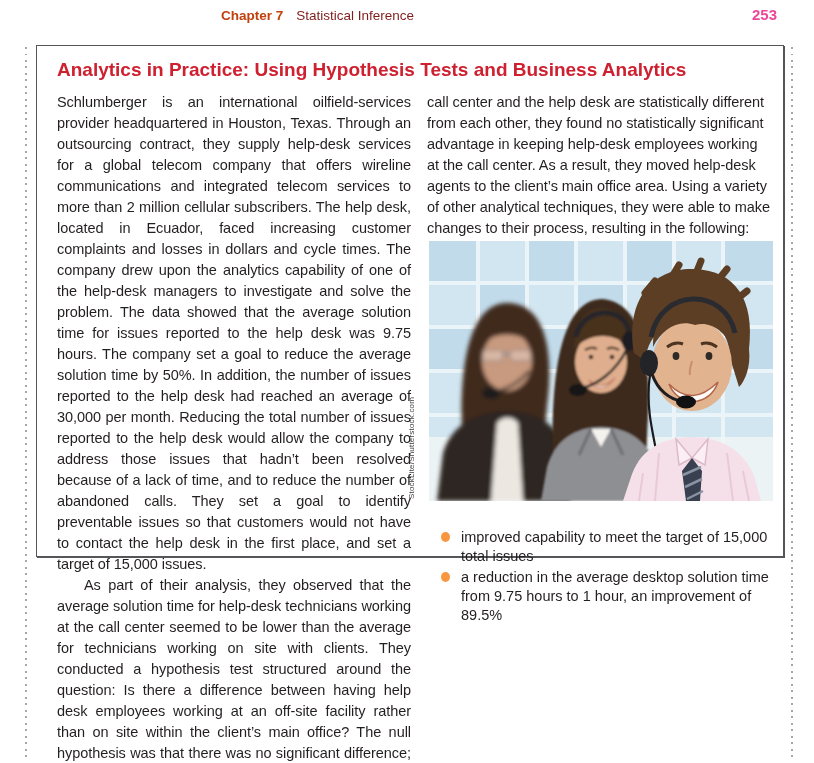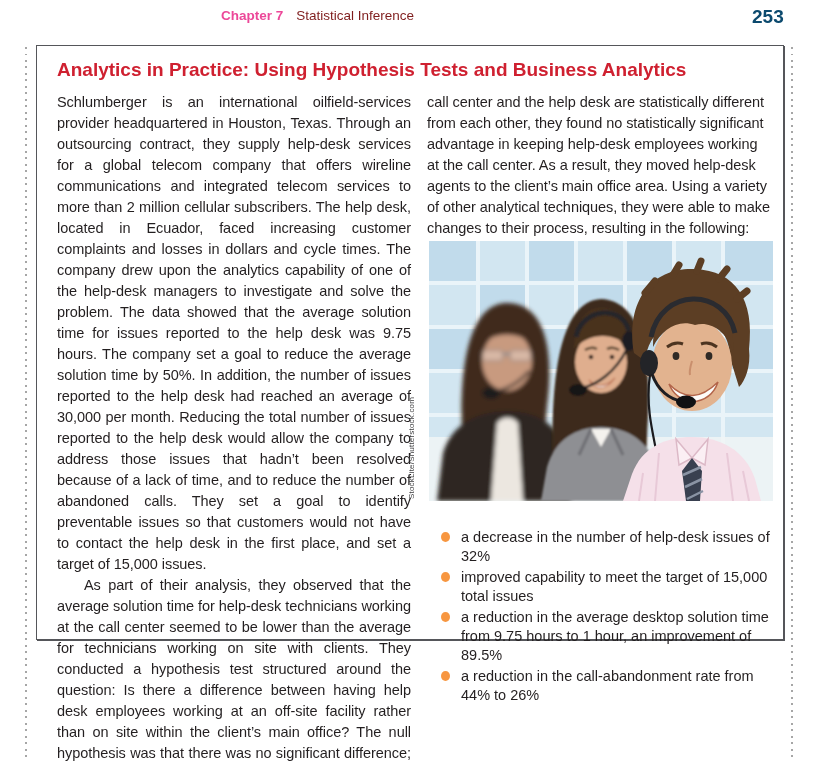--- a/index.html
+++ b/index.html
@@ -3,35 +3,35 @@
 <meta charset="utf-8">
 <style>
   html,body { margin:0; padding:0; background:#ffffff; }
   .page {
     position:relative; width:814px; height:763px; background:#ffffff;
     font-family:"Liberation Sans", sans-serif; color:#231f20; overflow:hidden;
   }
 
   
   .running-head { position:absolute; top:8px; left:221px; font-size:13.5px; }
-  .chapter-label { color:#ec4899; font-weight:700; }
+  .chapter-label { color:#c2410c; font-weight:700; }
   .chapter-title { color:#7f1d1d; font-weight:400; margin-left:13px; }
-  .page-number { position:absolute; top:6px; left:752px; font-size:19px; font-weight:700; color:#0c4a6e; }
+  .page-number { position:absolute; top:6px; left:752px; font-size:15px; font-weight:700; color:#ec4899; }
 
   
   .dotted-rule {
     position:absolute; top:47px; height:711px; width:2px;
     background:repeating-linear-gradient(to bottom,#a6a6a6 0 1.7px,transparent 1.7px 6.5px);
   }
   .dotted-rule.left  { left:25px; }
   .dotted-rule.right { left:791px; }
 
   
   .practice-box {
-    position:absolute; left:36px; top:45px; width:748px; height:595px;
+    position:absolute; left:36px; top:45px; width:748px; height:512px;
     box-sizing:border-box; background:#fff;
     border:1px solid #55565a; box-shadow:1px 1px 0 #55565a;
     padding:11px 11px 0 20px;
   }
   .box-title { color:#cf2030; font-weight:700; font-size:19px; line-height:24px; margin:1px 0 10px; }
   .box-title .line2 { margin-left:203px; }
   .box-title sup { font-size:11px; }
 
   .columns { display:flex; gap:16px; }
   .col-left  { flex:0 0 354px; text-align:justify; }
@@ -177,31 +177,23 @@
               <path d="M263,217 L253,230 L257,260 L271,260 L273,230 Z" fill="#394050"></path>
               <path d="M254,234 L272,226 M256,246 L273,238 M258,258 L274,250" stroke="#8a93a4" stroke-width="2.5" fill="none"></path>
             </g>
           </svg>
           <div class="photo-credit">StockLite/Shutterstock.com</div>
         </div>
 
         <ul class="bullet-list">
           <li>
               <span class="bullet-dot"></span>
-              <span>a decrease in the number of help-desk issues of 32%</span>
-            </li>
-          <li>
-              <span class="bullet-dot"></span>
               <span>improved capability to meet the target of 15,000 total issues</span>
             </li>
           <li>
               <span class="bullet-dot"></span>
               <span>a reduction in the average desktop solution time from 9.75 hours to 1 hour, an improvement of 89.5%</span>
-            </li>
-          <li>
-              <span class="bullet-dot"></span>
-              <span>a reduction in the call-abandonment rate from 44% to 26%</span>
             </li>
         </ul>
       </div>
     </div>
   </div>
 </div>
 
 </body></html>

